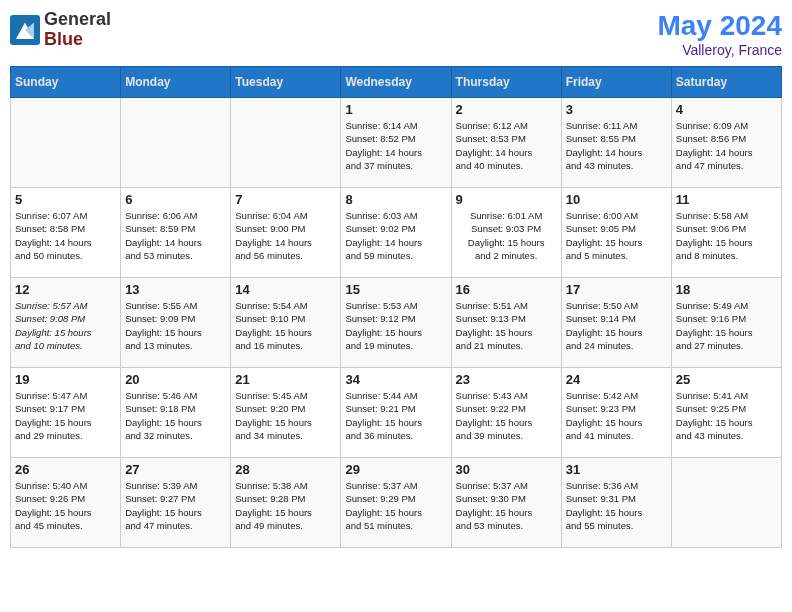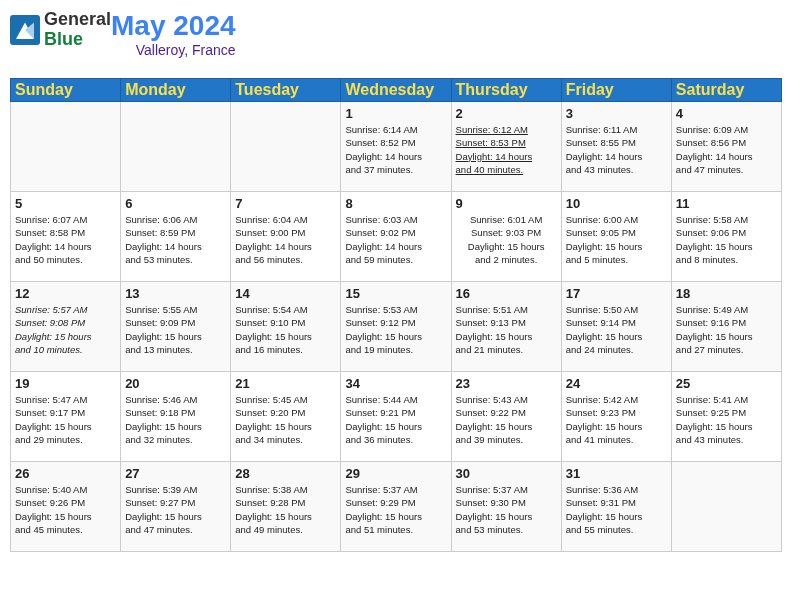--- a/index.html
+++ b/index.html
@@ -5,35 +5,36 @@
     * { box-sizing: border-box; margin: 0; padding: 0; }
     body {
       font-family: Arial, sans-serif;
       background: #fff;
       width: 792px;
       min-height: 612px;
       padding: 10px;
     }
     .header-area {
       display: flex;
+      justify-content: space-between;
       align-items: flex-start;
-      margin-bottom: 20px;
+      margin-bottom: 8px;
     }
     .logo {
       display: flex;
       align-items: center;
       gap: 4px;
     }
     .logo-text {
       font-size: 18px;
       font-weight: bold;
       line-height: 1.1;
     }
     .logo-general { color: #333; }
-    .logo-blue { color: #15803d; }
+    .logo-blue { color: #7f1d1d; }
     .logo-icon {
       width: 30px;
       height: 30px;
     }
     .title-area {
       text-align: right;
     }
     .month-year {
       font-size: 28px;
       font-weight: bold;
@@ -43,24 +44,24 @@
       font-size: 14px;
       color: #4c1d95;
     }
     table {
       width: 100%;
       border-collapse: collapse;
       table-layout: fixed;
     }
     thead th {
       background-color: #2176c7;
-      color: #fde047;
-      font-size: 16px;
+      color: #e5e5e5;
+      font-size: 12px;
       font-weight: bold;
-      padding: 2px 4px;
+      padding: 8px 4px;
       text-align: left;
       border: 1px solid #1a5fa0;
     }
     tbody td {
       border: 1px solid #ccc;
       vertical-align: top;
       padding: 4px;
       font-size: 10px;
       color: #222;
       height: 90px;
@@ -124,21 +125,21 @@
         <td class="empty"></td>
         <td>
           <span class="day-number">1</span>
           <div class="cell-info" style="white-space: pre-line;">Sunrise: 6:14 AM
 Sunset: 8:52 PM
 Daylight: 14 hours
 and 37 minutes.</div>
         </td>
         <td>
           <span class="day-number">2</span>
-          <div class="cell-info" style="white-space: pre-line; text-decoration: underline;">Sunrise: 6:12 AM
+          <div class="cell-info" style="white-space: pre-line;">Sunrise: 6:12 AM
 Sunset: 8:53 PM
 Daylight: 14 hours
 and 40 minutes.</div>
         </td>
         <td>
           <span class="day-number">3</span>
           <div class="cell-info" style="white-space: pre-line;">Sunrise: 6:11 AM
 Sunset: 8:55 PM
 Daylight: 14 hours
 and 43 minutes.</div>

